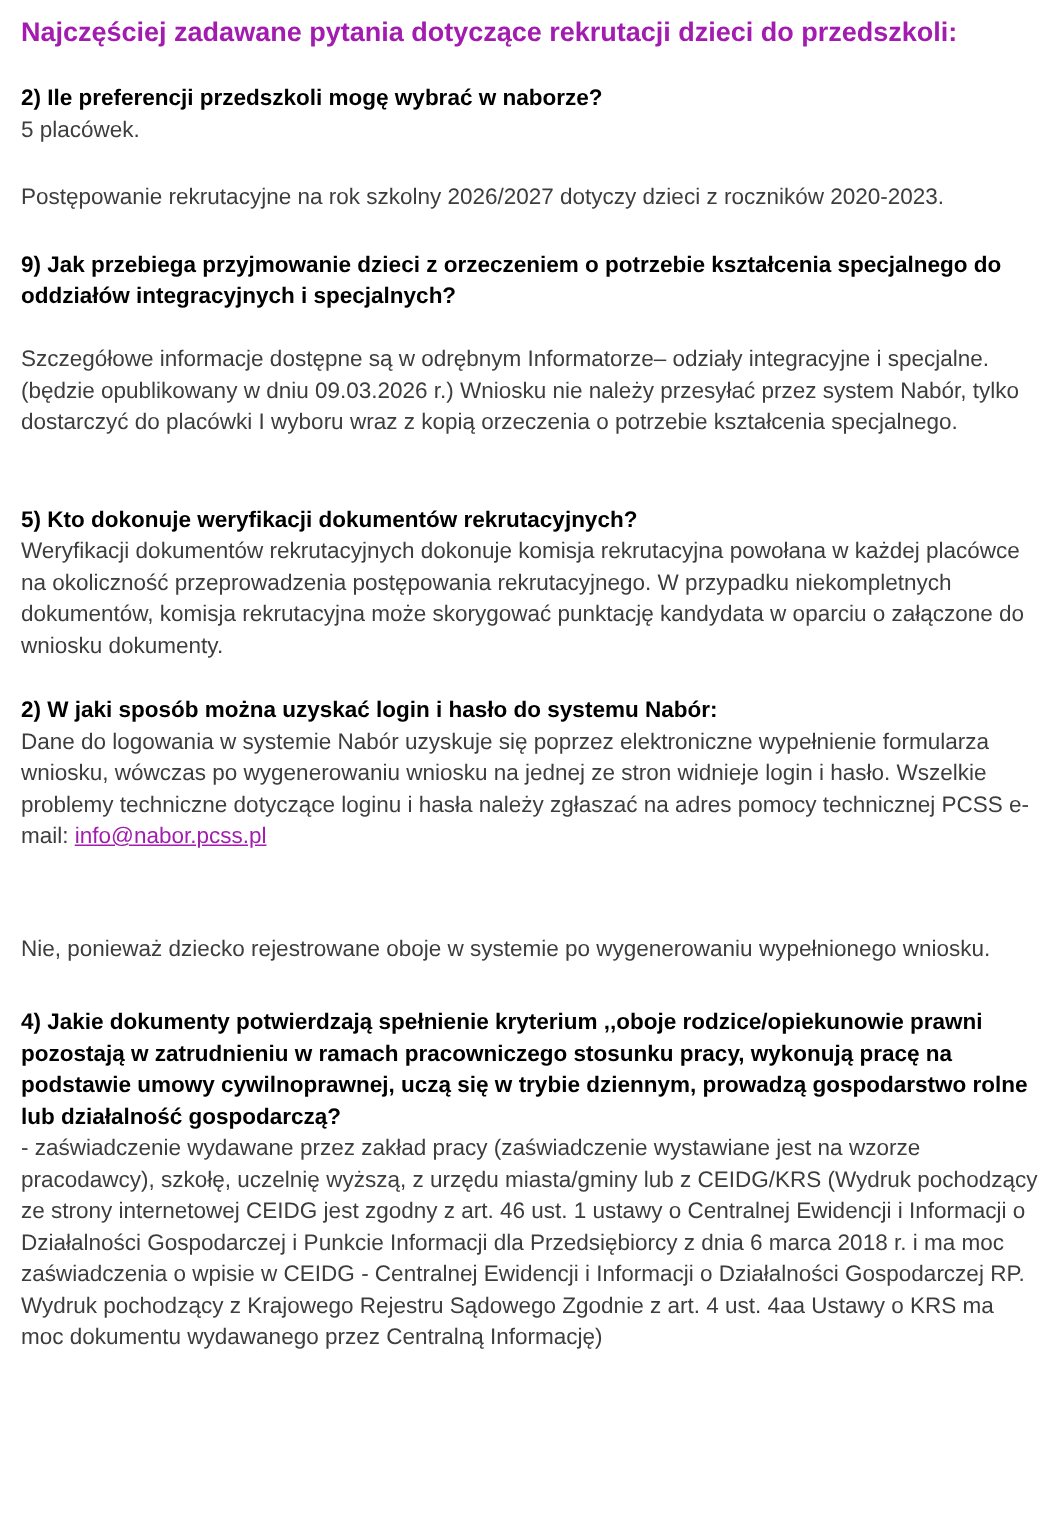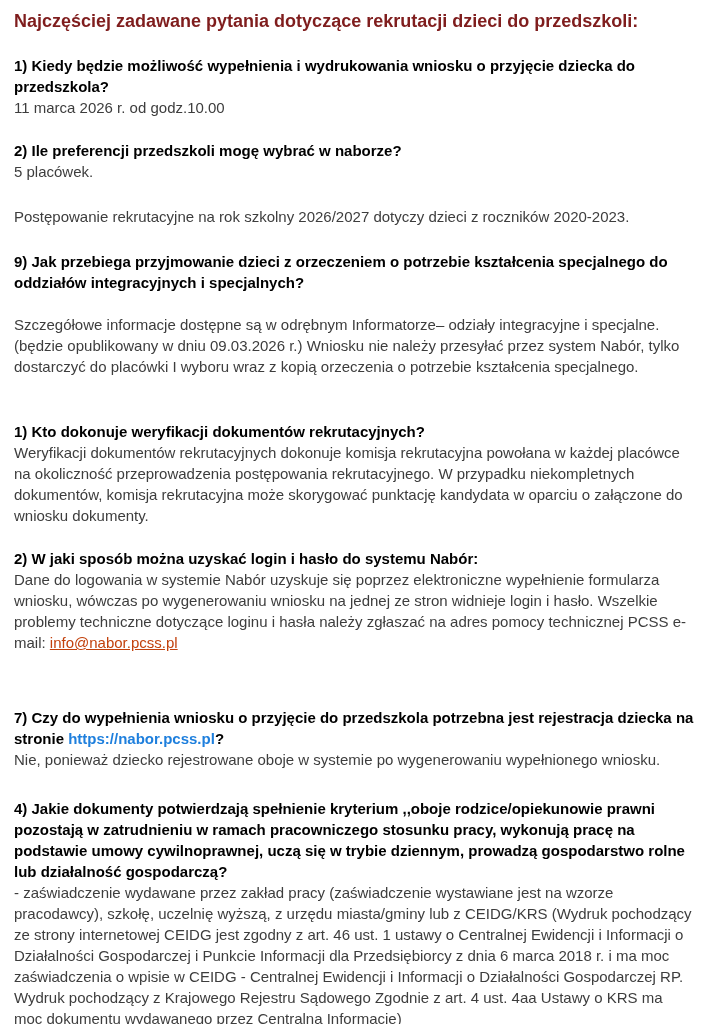--- a/index.html
+++ b/index.html
@@ -10,21 +10,21 @@
     font-family: "Liberation Sans", "DejaVu Sans", sans-serif;
     font-size: 15px;
     line-height: 21px;
     color: #3d3d3d;
     padding: 10px 12px 20px 14px;
   }
   .page-title {
     font-size: 18px;
     line-height: 23px;
     font-weight: bold;
-    color: #7f1d1d;
+    color: #a21caf;
     max-width: 650px;
   }
   .faq-item { margin-top: 22px; }
   .mt-24 { margin-top: 24px; }
   .mt-28 { margin-top: 28px; }
   .mt-44 { margin-top: 44px; }
   .mt-54 { margin-top: 54px; }
   .question {
     font-weight: bold;
     color: #000000;
@@ -34,64 +34,59 @@
     color: #3d3d3d;
   }
   .answer-gap { margin-top: 21px; }
   a.url-link {
     color: #1e7fdd;
     font-weight: bold;
     text-decoration: none;
     cursor: pointer;
   }
   a.email-link {
-    color: #c2410c;
+    color: #a21caf;
     text-decoration: underline;
     cursor: pointer;
   }
   .q-mark { color: #000000; font-weight: bold; }
 </style>
 </head>
 <body>
 
 <main class="doc">
 
   <h1 class="page-title">Najczęściej zadawane pytania dotyczące rekrutacji dzieci do przedszkoli:</h1>
 
-  <section class="faq-item">
-    <p class="question">1) Kiedy będzie możliwość wypełnienia i wydrukowania wniosku o przyjęcie dziecka do przedszkola?</p>
-    <p class="answer">11 marca 2026 r. od godz.10.00</p>
-  </section>
 
   <section class="faq-item">
     <p class="question">2) Ile preferencji przedszkoli mogę wybrać w naborze?</p>
     <p class="answer">5 placówek.</p>
   </section>
 
   <section class="faq-item mt-24">
     <p class="answer">Postępowanie rekrutacyjne na rok szkolny 2026/2027 dotyczy dzieci z roczników 2020-2023.</p>
   </section>
 
   <section class="faq-item mt-24">
     <p class="question">9) Jak przebiega przyjmowanie dzieci z orzeczeniem o potrzebie kształcenia specjalnego do oddziałów integracyjnych i specjalnych?</p>
     <p class="answer answer-gap">Szczegółowe informacje dostępne są w odrębnym Informatorze– odziały integracyjne i specjalne.(będzie opublikowany w dniu 09.03.2026 r.) Wniosku nie należy przesyłać przez system Nabór, tylko dostarczyć do placówki I wyboru wraz z kopią orzeczenia o potrzebie kształcenia specjalnego.</p>
   </section>
 
   <section class="faq-item mt-44">
-    <p class="question">1) Kto dokonuje weryfikacji dokumentów rekrutacyjnych?</p>
+    <p class="question">5) Kto dokonuje weryfikacji dokumentów rekrutacyjnych?</p>
     <p class="answer">Weryfikacji dokumentów rekrutacyjnych dokonuje komisja rekrutacyjna powołana w każdej placówce na okoliczność przeprowadzenia postępowania rekrutacyjnego. W przypadku niekompletnych dokumentów, komisja rekrutacyjna może skorygować punktację kandydata w oparciu o załączone do wniosku dokumenty.</p>
   </section>
 
   <section class="faq-item">
     <p class="question">2) W jaki sposób można uzyskać login i hasło do systemu Nabór:</p>
     <p class="answer"><span>Dane do logowania w systemie Nabór uzyskuje się poprzez elektroniczne wypełnienie formularza wniosku, wówczas po wygenerowaniu wniosku na jednej ze stron widnieje login i hasło. Wszelkie problemy techniczne dotyczące loginu i hasła należy zgłaszać na adres pomocy technicznej PCSS e-mail: </span><a class="email-link">info@nabor.pcss.pl</a></p>
   </section>
 
   <section class="faq-item mt-54">
-    <p class="question"><span>7) Czy do wypełnienia wniosku o przyjęcie do przedszkola potrzebna jest rejestracja dziecka na stronie </span><a class="url-link">https://nabor.pcss.pl</a><span class="q-mark">?</span></p>
     <p class="answer">Nie, ponieważ dziecko rejestrowane oboje w systemie po wygenerowaniu wypełnionego wniosku.</p>
   </section>
 
   <section class="faq-item mt-28">
     <p class="question">4) Jakie dokumenty potwierdzają spełnienie kryterium ,,oboje rodzice/opiekunowie prawni pozostają w zatrudnieniu w ramach pracowniczego stosunku pracy, wykonują pracę na podstawie umowy cywilnoprawnej, uczą się w trybie dziennym, prowadzą gospodarstwo rolne lub działalność gospodarczą?</p>
     <p class="answer">- zaświadczenie wydawane przez zakład pracy (zaświadczenie wystawiane jest na wzorze pracodawcy), szkołę, uczelnię wyższą, z urzędu miasta/gminy lub z CEIDG/KRS (Wydruk pochodzący ze strony internetowej CEIDG jest zgodny z art. 46 ust. 1 ustawy o Centralnej Ewidencji i Informacji o Działalności Gospodarczej i Punkcie Informacji dla Przedsiębiorcy z dnia 6 marca 2018 r. i ma moc zaświadczenia o wpisie w CEIDG - Centralnej Ewidencji i Informacji o Działalności Gospodarczej RP. Wydruk pochodzący z Krajowego Rejestru Sądowego Zgodnie z art. 4 ust. 4aa Ustawy o KRS ma moc dokumentu wydawanego przez Centralną Informację)</p>
   </section>
 
 </main>
 

